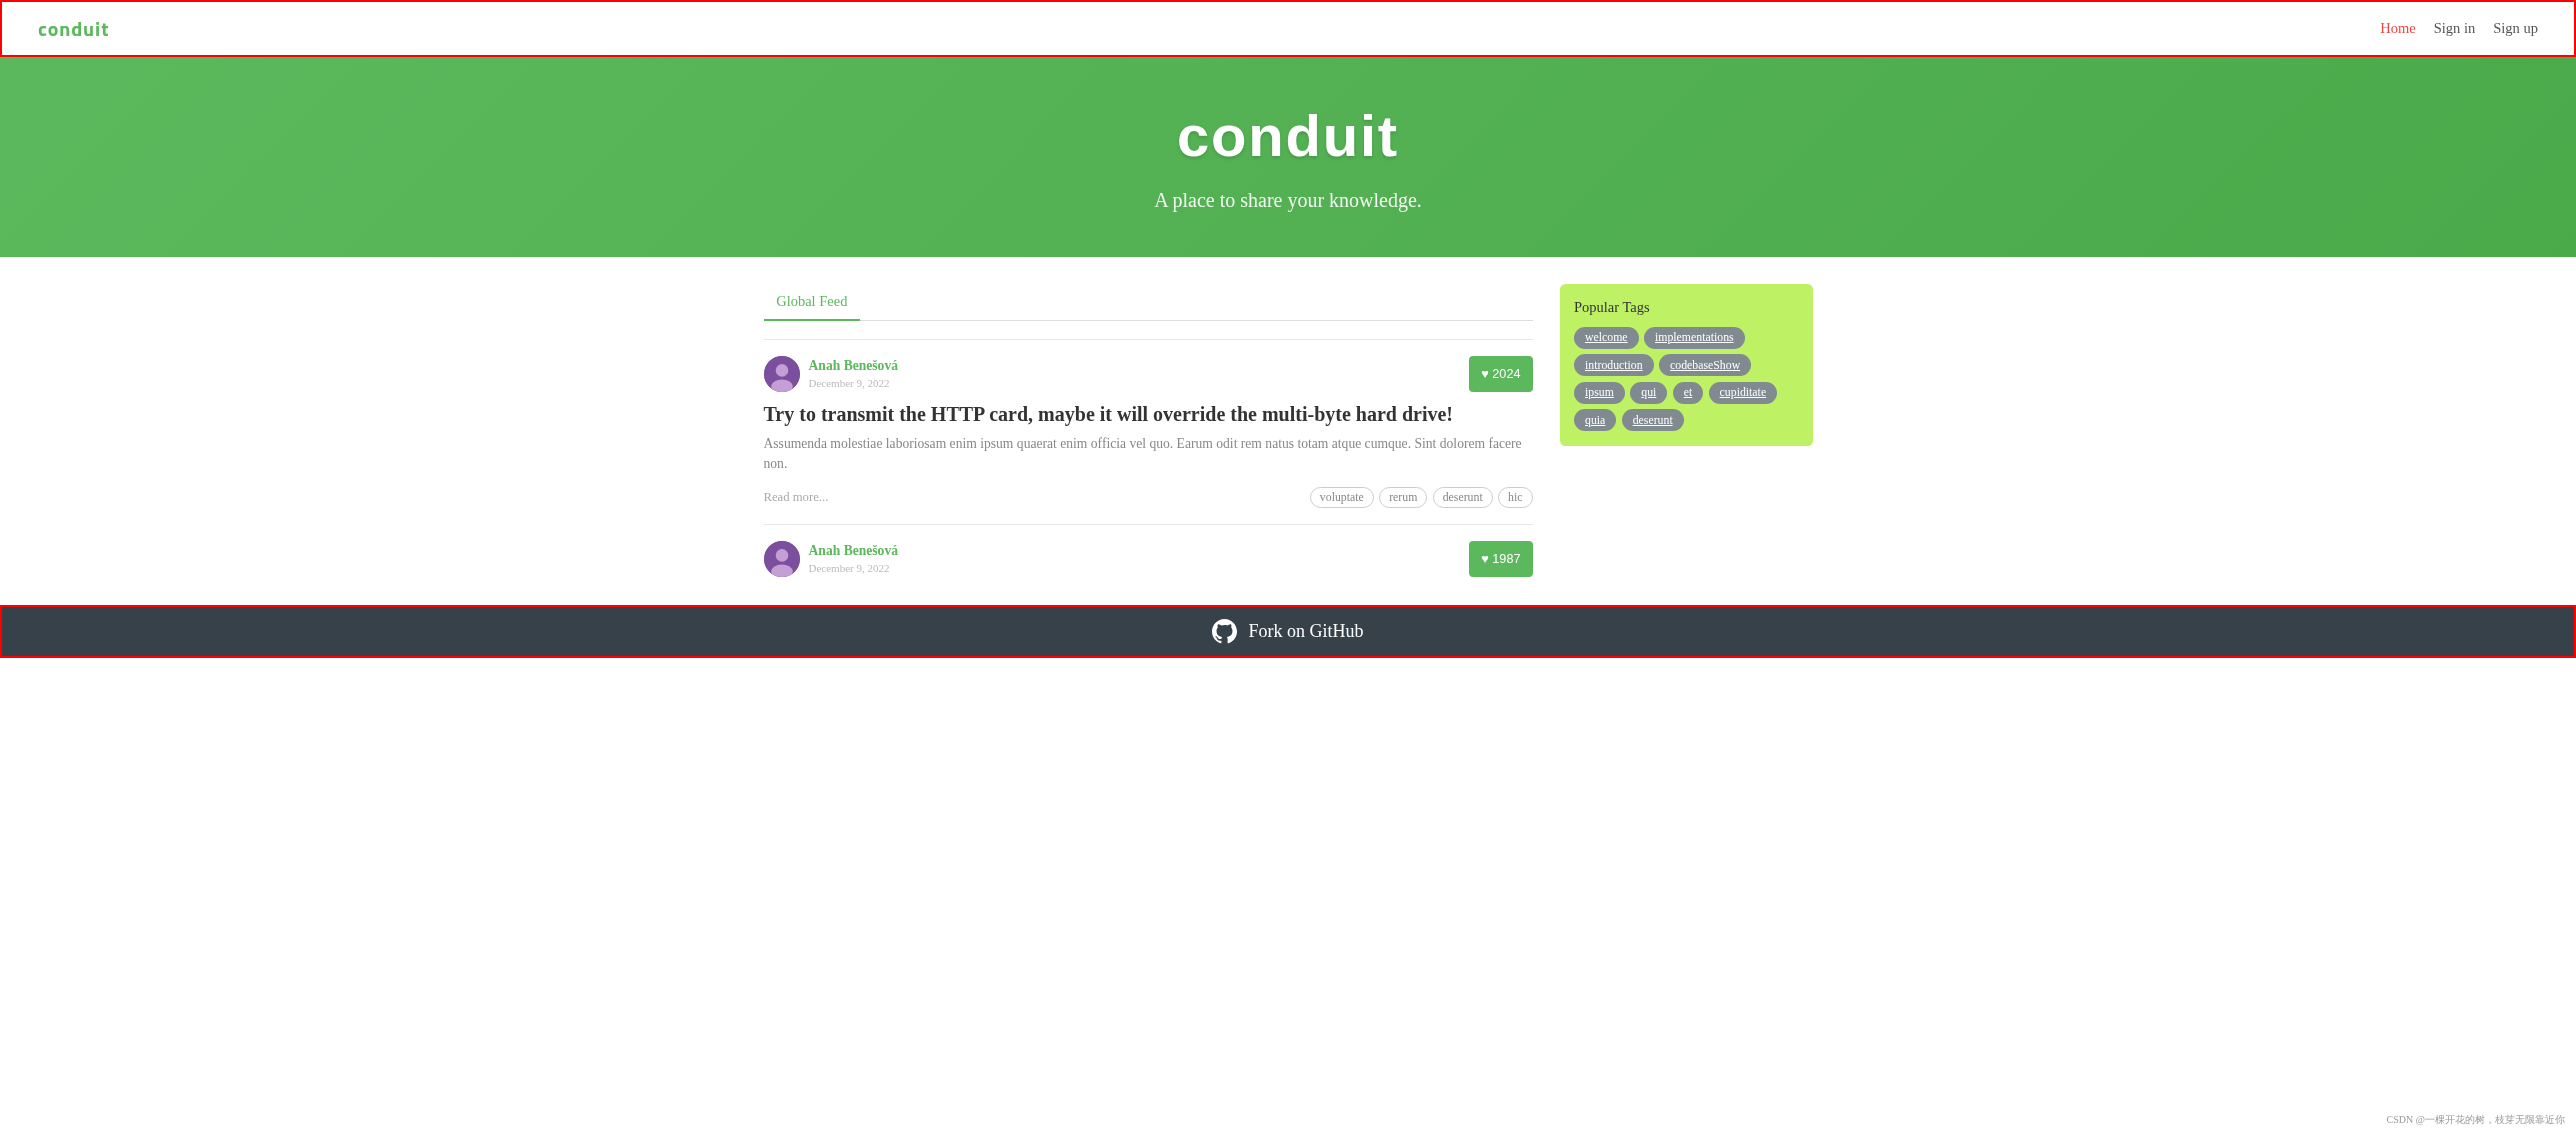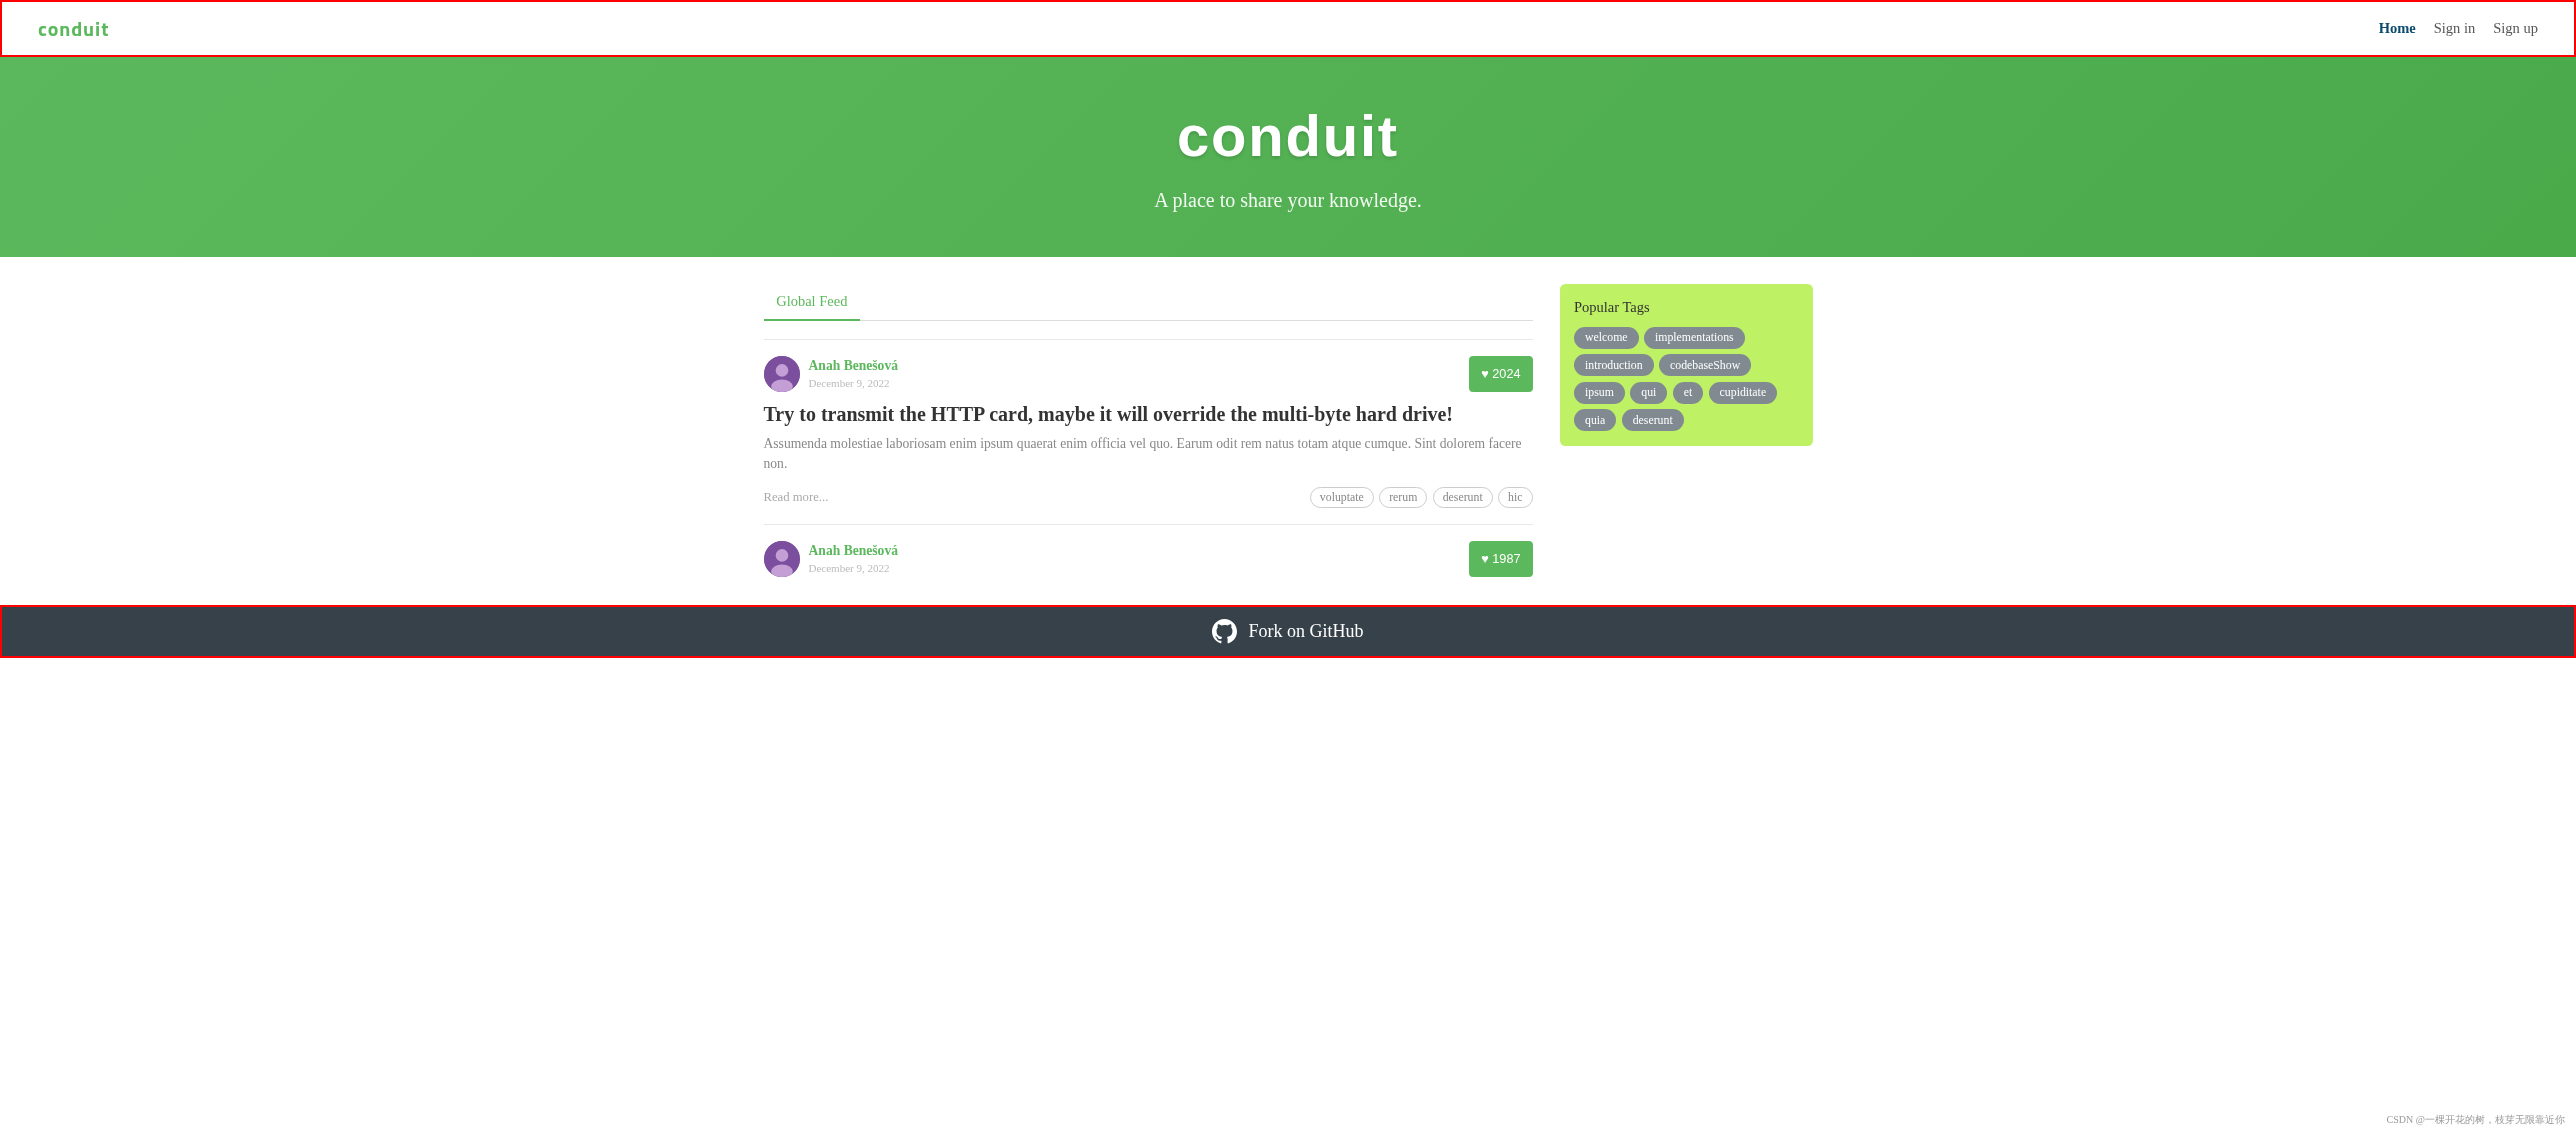--- a/index.html
+++ b/index.html
@@ -25,22 +25,22 @@
       display: flex;
       gap: 18px;
       list-style: none;
     }
     .navbar-nav a {
       text-decoration: none;
       color: #555;
       font-size: 14.5px;
     }
     .navbar-nav a.active {
-      color: #0c4a6e;
-      font-weight: 700;
+      color: #ef4444;
+      font-weight: 400;
     }
 
     
     .hero {
       background: linear-gradient(135deg, #5cb85c 0%, #4aaa4a 100%);
       text-align: center;
       padding: 45px 18px;
       color: #fff;
     }
     .hero-title {
@@ -197,20 +197,21 @@
       flex-wrap: wrap;
       gap: 5.4px;
     }
     .tag-pill {
       background: #818a91;
       color: #fff;
       border-radius: 18px;
       padding: 3.6px 11px;
       font-size: 11.8px;
       cursor: pointer;
+      text-decoration: underline;
     }
 
     
     .footer {
       background: #364149;
       color: #fff;
       text-align: center;
       padding: 12px;
       font-size: 18px;
       display: flex;

